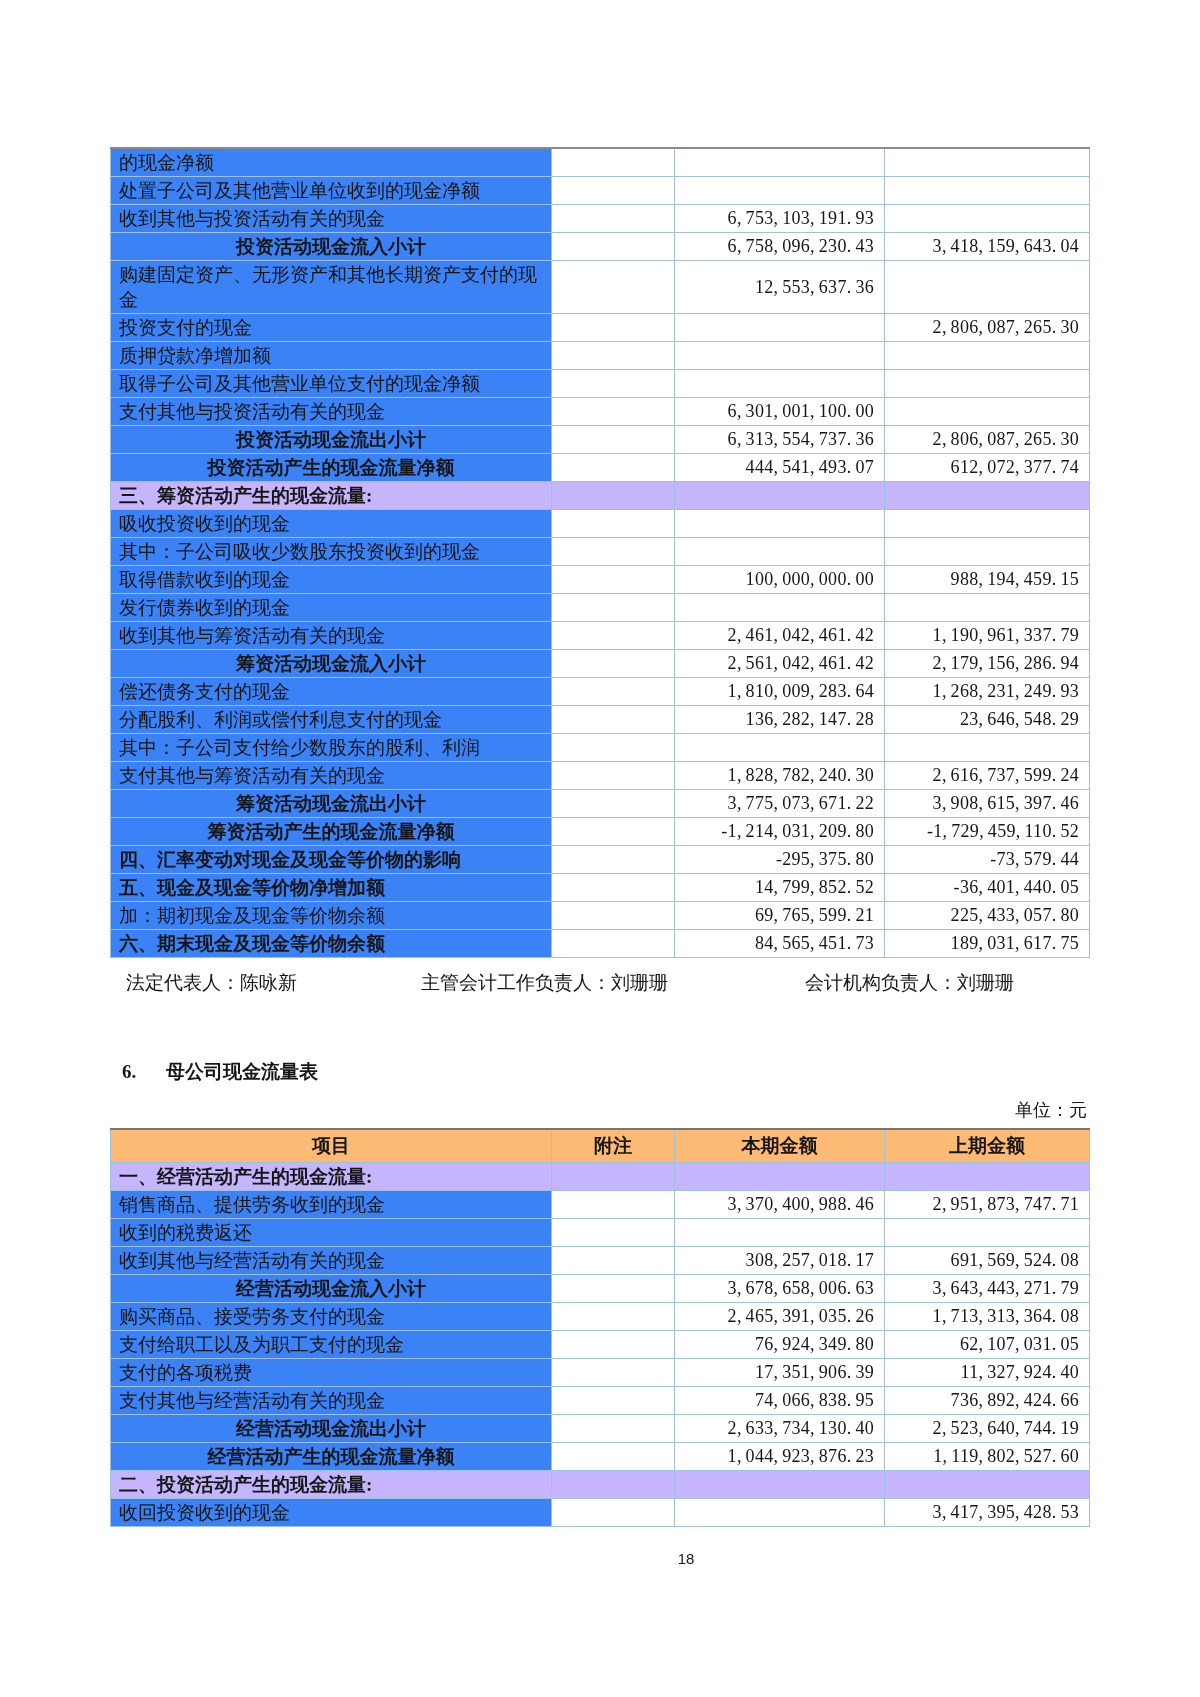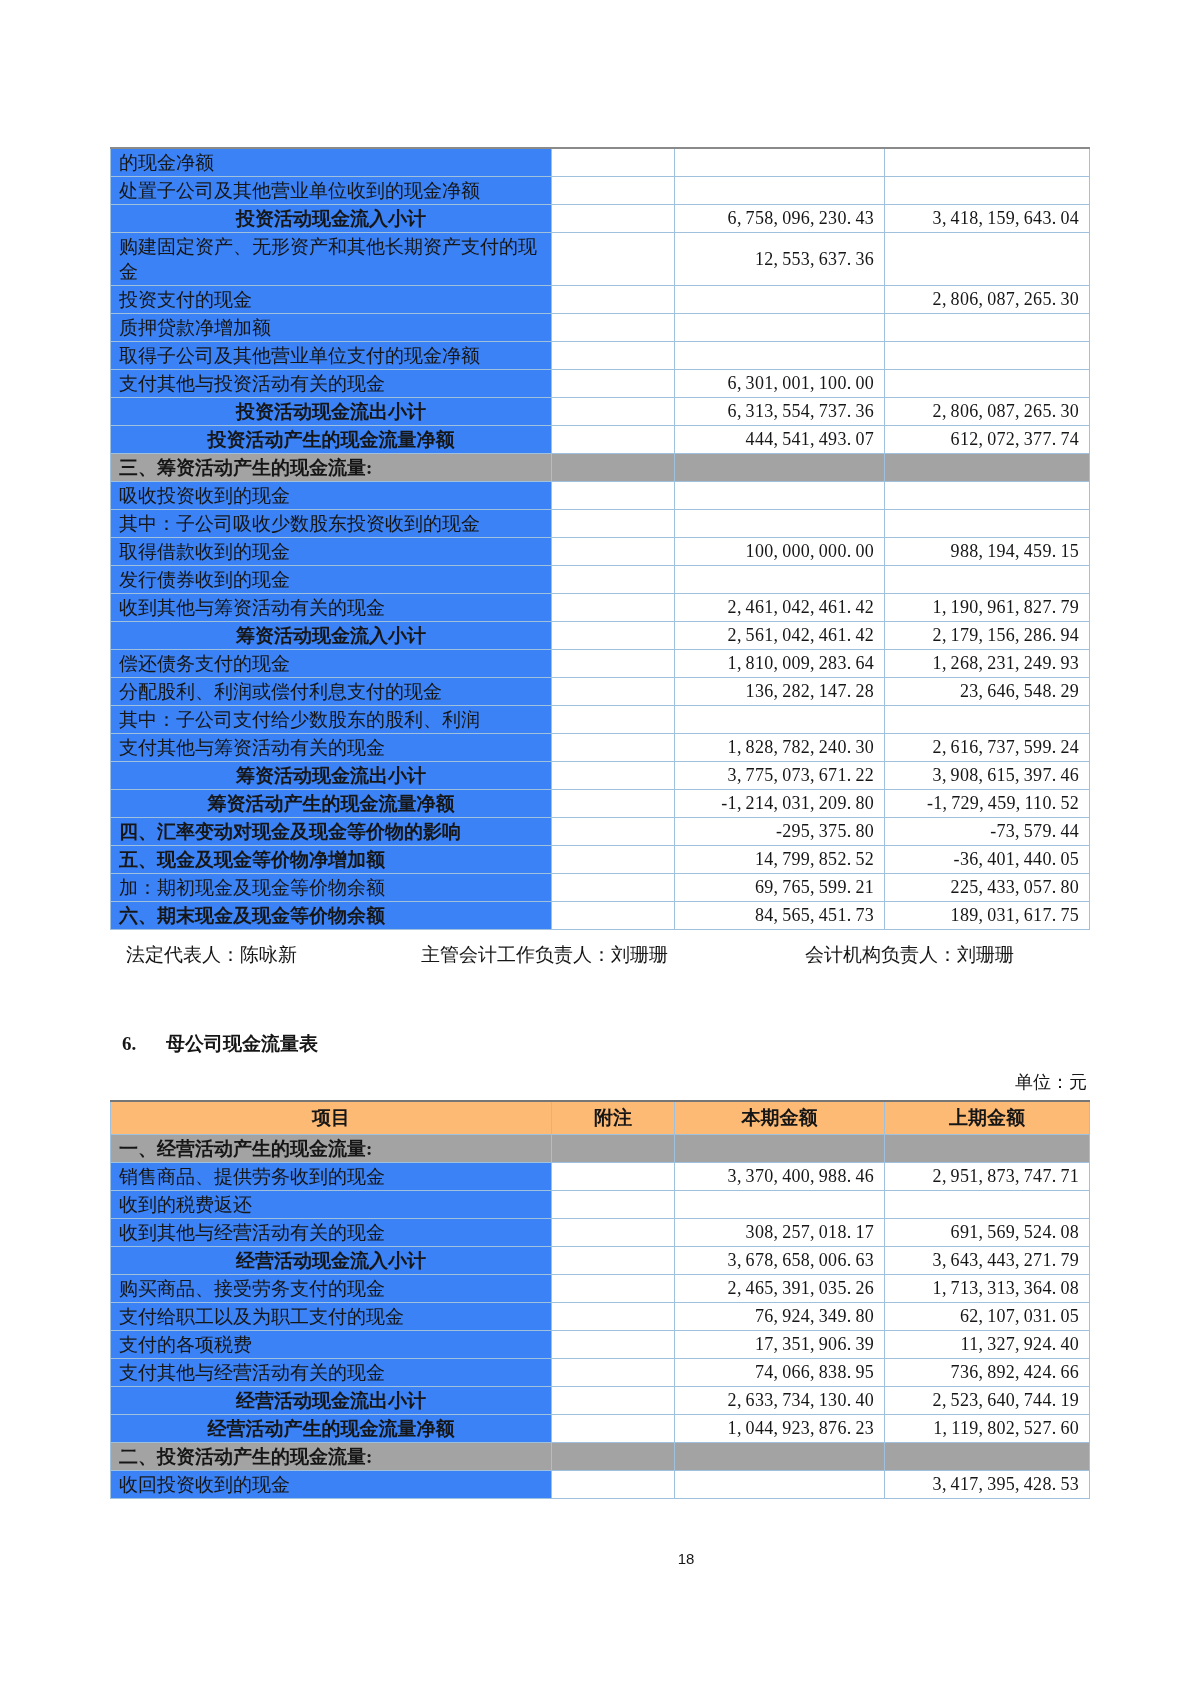--- a/index.html
+++ b/index.html
@@ -16,21 +16,21 @@
   table.fin { border-collapse:collapse; width:979px; table-layout:fixed; }
   table.fin td, table.fin th { border:1px solid #9fc1de; vertical-align:middle; overflow:hidden; }
   table.fin tr { height:28px; }
 
   td.lbl { background:#3b82f6; font-size:19px; line-height:25px; padding:1px 8px; text-align:left; }
   td.note { background:#ffffff; }
   td.num { background:#ffffff; font-size:18px; text-align:right; padding:0 10px; letter-spacing:0.3px; white-space:nowrap; }
 
   tr.subtotal td.lbl { font-weight:bold; text-align:center; }
   tr.boldleft td.lbl { font-weight:bold; }
-  tr.section td { background:#a3a3a3; }
+  tr.section td { background:#c4b5fd; }
   tr.section td.lbl { font-weight:bold; }
 
   #table1 tr:first-child td { border-top:2px solid #8a8a8a; }
   #table2 tr.headrow th { border-top:2px solid #767676; }
   table.fin th {
     background:#fdba74; font-size:19px; font-weight:bold;
     text-align:center; height:32px; padding:0 4px;
   }
 
   .signatures { position:relative; height:30px; margin-top:12px; font-size:19px; }
@@ -67,20 +67,26 @@
             <td class="note"></td>
             <td class="num"></td>
             <td class="num"></td>
           </tr>
           <tr class="plain">
             <td class="lbl">处置子公司及其他营业单位收到的现金净额</td>
             <td class="note"></td>
             <td class="num"></td>
             <td class="num"></td>
           </tr>
+          <tr class="plain">
+            <td class="lbl">收到其他与投资活动有关的现金</td>
+            <td class="note"></td>
+            <td class="num">6, 753, 103, 191. 93</td>
+            <td class="num"></td>
+          </tr>
           <tr class="subtotal">
             <td class="lbl">投资活动现金流入小计</td>
             <td class="note"></td>
             <td class="num">6, 758, 096, 230. 43</td>
             <td class="num">3, 418, 159, 643. 04</td>
           </tr>
           <tr class="plain">
             <td class="lbl">购建固定资产、无形资产和其他长期资产支付的现金</td>
             <td class="note"></td>
             <td class="num">12, 553, 637. 36</td>
@@ -149,21 +155,21 @@
           <tr class="plain">
             <td class="lbl">发行债券收到的现金</td>
             <td class="note"></td>
             <td class="num"></td>
             <td class="num"></td>
           </tr>
           <tr class="plain">
             <td class="lbl">收到其他与筹资活动有关的现金</td>
             <td class="note"></td>
             <td class="num">2, 461, 042, 461. 42</td>
-            <td class="num">1, 190, 961, 827. 79</td>
+            <td class="num">1, 190, 961, 337. 79</td>
           </tr>
           <tr class="subtotal">
             <td class="lbl">筹资活动现金流入小计</td>
             <td class="note"></td>
             <td class="num">2, 561, 042, 461. 42</td>
             <td class="num">2, 179, 156, 286. 94</td>
           </tr>
           <tr class="plain">
             <td class="lbl">偿还债务支付的现金</td>
             <td class="note"></td>

